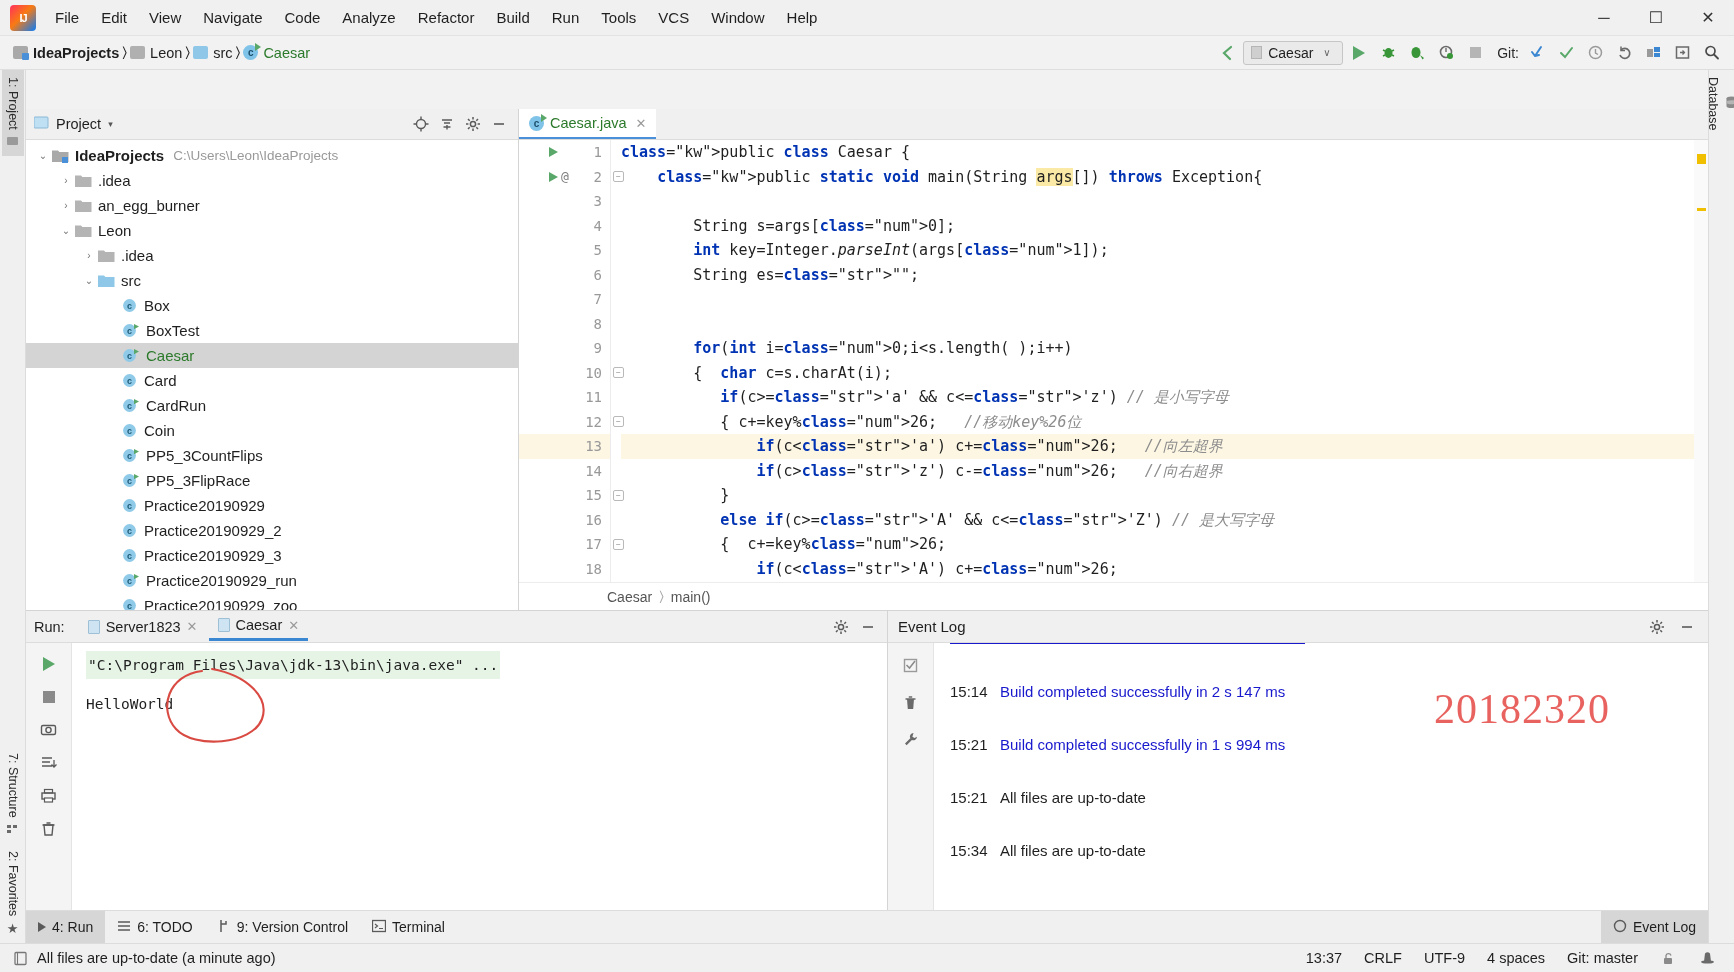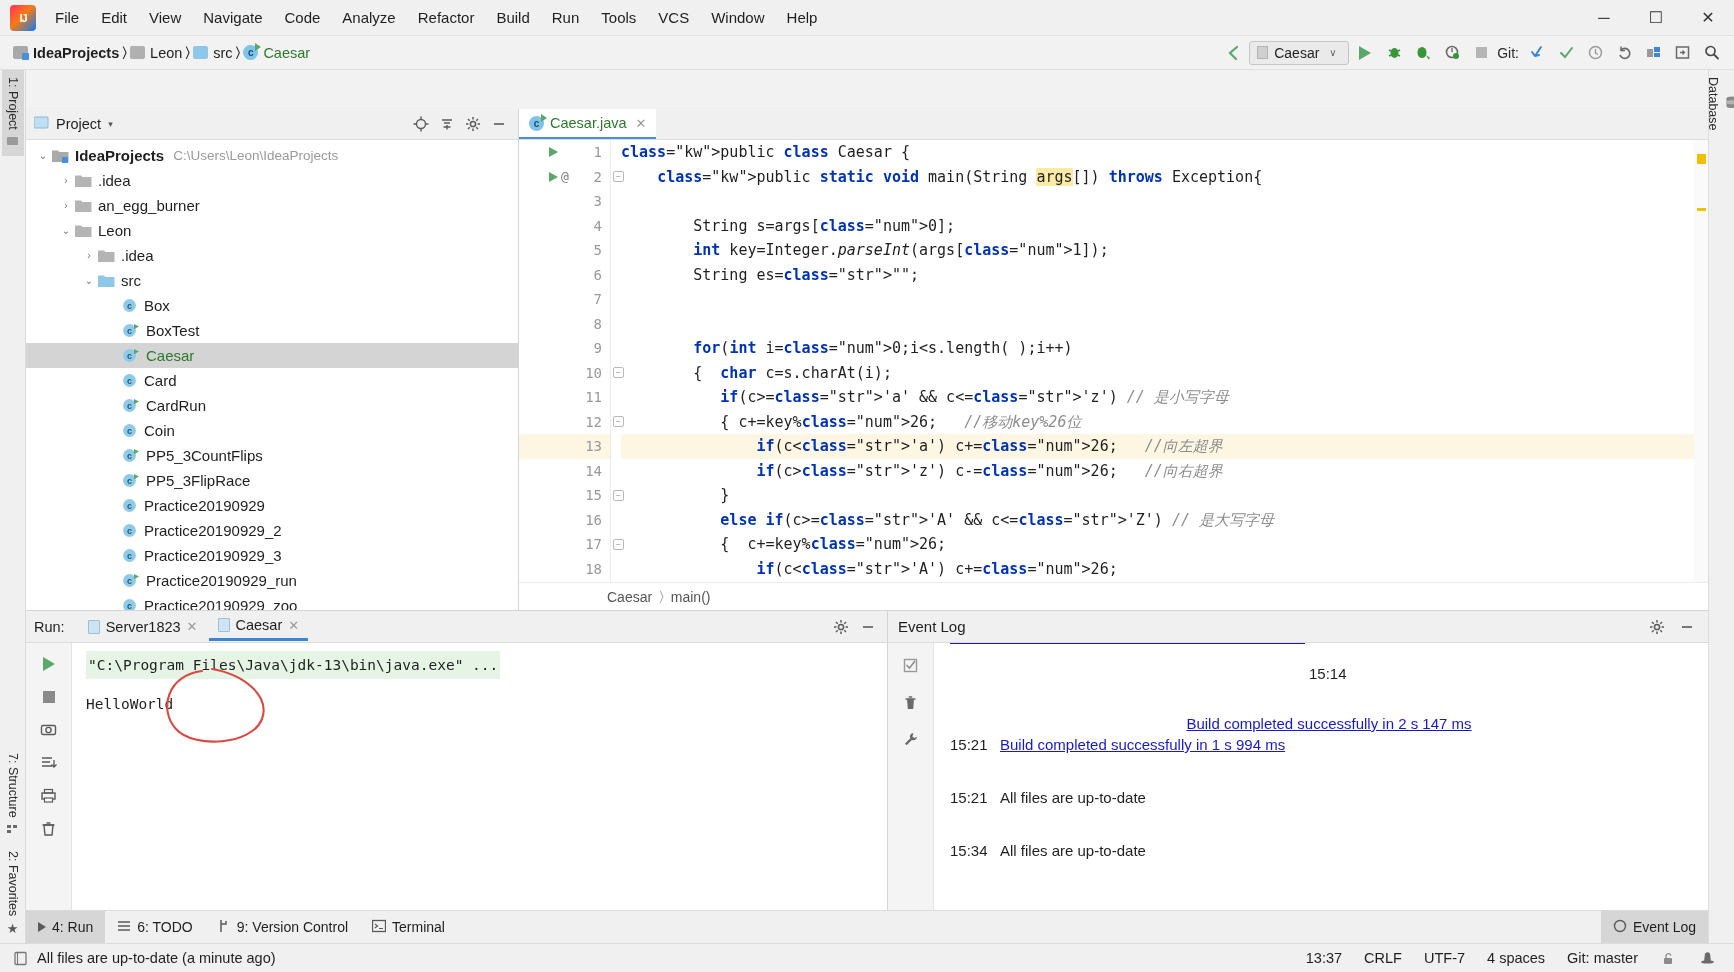--- a/index.html
+++ b/index.html
@@ -46,21 +46,21 @@
   .ic-class.runnable:after{content:"";position:absolute;right:-3px;top:-2px;border-left:6px solid #59a869;
      border-top:4px solid transparent;border-bottom:4px solid transparent;}
   .toolbar-right{ margin-left:auto; display:flex; align-items:center; gap:3px; padding-right:10px;}
   .tb-ic{ width:26px;height:24px;display:flex;align-items:center;justify-content:center;
      font-size:14px;color:#4a4a4a;cursor:default;border-radius:3px;}
   .runconfig{ display:flex;align-items:center;gap:6px;height:24px;padding:0 7px;
      border:1px solid #c6c6c6;background:#eaeaea;border-radius:3px;font-size:14px;min-width:100px;}
   .runconfig .box{width:11px;height:13px;background:#cfcfcf;border:1px solid #b5b5b5;}
   .play{ width:0;height:0;border-left:12px solid #59a869;border-top:7px solid transparent;
      border-bottom:7px solid transparent; }
-  .gitlabel{ font-size:14px;color:#2b2b2b;margin-right:2px;}
+  .gitlabel{ font-size:14px;color:#2b2b2b;margin-left:6px;margin-right:2px;}
 
   
   .main{ flex:1 1 auto; display:flex; min-height:0; }
 
   
   .vstrip{ width:26px; flex:0 0 26px; background:#f0f0f0; border-right:1px solid #dcdcdc;
      display:flex; flex-direction:column; align-items:center; position:relative;}
   .vstrip.right{ border-right:none; border-left:1px solid #dcdcdc; }
   .vtab{ writing-mode:vertical-rl; font-size:12.5px; padding:7px 4px; color:#2b2b2b; cursor:default;
      display:flex; align-items:center; gap:5px;}
@@ -150,21 +150,21 @@
   .eventlog{ flex:1 1 auto; display:flex; flex-direction:column; background:#fff; min-width:0;min-height:0;}
   .elhdr{ height:32px; flex:0 0 32px; display:flex; align-items:center; padding:0 10px;
      background:#f0f0f0; border-bottom:1px solid #dcdcdc; font-size:15px;}
   .elhdr .icons{ margin-left:auto; display:flex; gap:8px;}
   .elbody{ flex:1 1 auto; display:flex; min-height:0;}
   .eltools{ width:46px;flex:0 0 46px; background:#f4f4f4; border-right:1px solid #e4e4e4;
      display:flex;flex-direction:column;align-items:center;padding-top:8px;gap:8px;}
   .ellist{ flex:1 1 auto; padding:4px 0 0 16px; position:relative; overflow:hidden; background:#fff;}
   .elrow{ display:flex; gap:10px; height:53px; align-items:center; font-size:15px;}
   .eltime{ color:#1f1f1f; width:40px; flex:0 0 40px;}
-  .ellink{ color:#1818cd; text-decoration:underline; cursor:pointer;}
+  .ellink{ color:#1818cd; cursor:pointer;}
   .eltext{ color:#1f1f1f; }
   .elcut{ position:absolute; top:0; left:16px; width:355px; border-bottom:1px solid #1818cd; }
   .watermark{ position:absolute; right:98px; top:42px; color:#e8635f; font-size:42px;
      font-family:"Liberation Serif", serif; letter-spacing:1px;}
 
   
   .btmstrip{ height:33px; flex:0 0 33px; display:flex; align-items:stretch;
      background:#f0f0f0; border-top:1px solid #dcdcdc; font-size:14px;}
   .bts{ display:flex; align-items:center; gap:6px; padding:0 12px; cursor:default; color:#1f1f1f;}
   .bts.active{ background:#d6d6d6; }
@@ -799,21 +799,22 @@
                   </svg>
               </div>
               <div class="rt-ic">
                 <svg width="17" height="17" viewBox="0 0 17 17">
                     <path d="M11.5 2 a3.6 3.6 0 0 0 -3.2 5.3 L3 12.6 L4.6 14.2 L9.9 8.9 A3.6 3.6 0 0 0 15 5.8 L12.6 7 L10.4 5.7 Z" fill="#6a6a6a"></path>
                   </svg>
               </div>
             </div>
             <div class="ellist" id="ellist">
               <div class="elcut"></div>
-            <div class="elrow" style="margin-top: 18px; flex-direction: column;">
+              <div class="watermark">20182320</div>
+            <div class="elrow" style="margin-top: 18px;">
                   <span class="eltime">15:14</span>
                   <span class="ellink">Build completed successfully in 2 s 147 ms</span>
                 </div>
                 <div class="elrow">
                   <span class="eltime">15:21</span>
                   <span class="ellink">Build completed successfully in 1 s 994 ms</span>
                 </div>
                 <div class="elrow">
                   <span class="eltime">15:21</span>
                   <span class="eltext">All files are up-to-date</span>
@@ -886,21 +887,21 @@
     <span class="sb-icon">
       <svg width="15" height="15" viewBox="0 0 15 15">
           <rect x="2" y="1.5" width="11" height="12" rx="1" fill="none" stroke="#777" stroke-width="1.3"></rect>
           <path d="M4.5 1.5 L4.5 13.5" stroke="#777" stroke-width="1.1"></path>
         </svg>
     </span>
     <span style="margin-left:8px">All files are up-to-date (a minute ago)</span>
     <div class="sb-right">
       <span class="sb-item">13:37</span>
       <span class="sb-item">CRLF</span>
-      <span class="sb-item">UTF-7</span>
+      <span class="sb-item">UTF-9</span>
       <span class="sb-item">4 spaces</span>
       <span class="sb-item">Git: master</span>
       <span class="sb-icon">
         <svg width="15" height="15" viewBox="0 0 15 15">
             <rect x="3" y="7" width="8" height="6" rx="1" fill="#8a8a8a"></rect>
             <path d="M5 7 L5 4.5 a2.6 2.6 0 0 1 5 0" fill="none" stroke="#8a8a8a" stroke-width="1.3"></path>
           </svg>
       </span>
       <span class="sb-icon">
         <svg width="15" height="15" viewBox="0 0 15 15">

